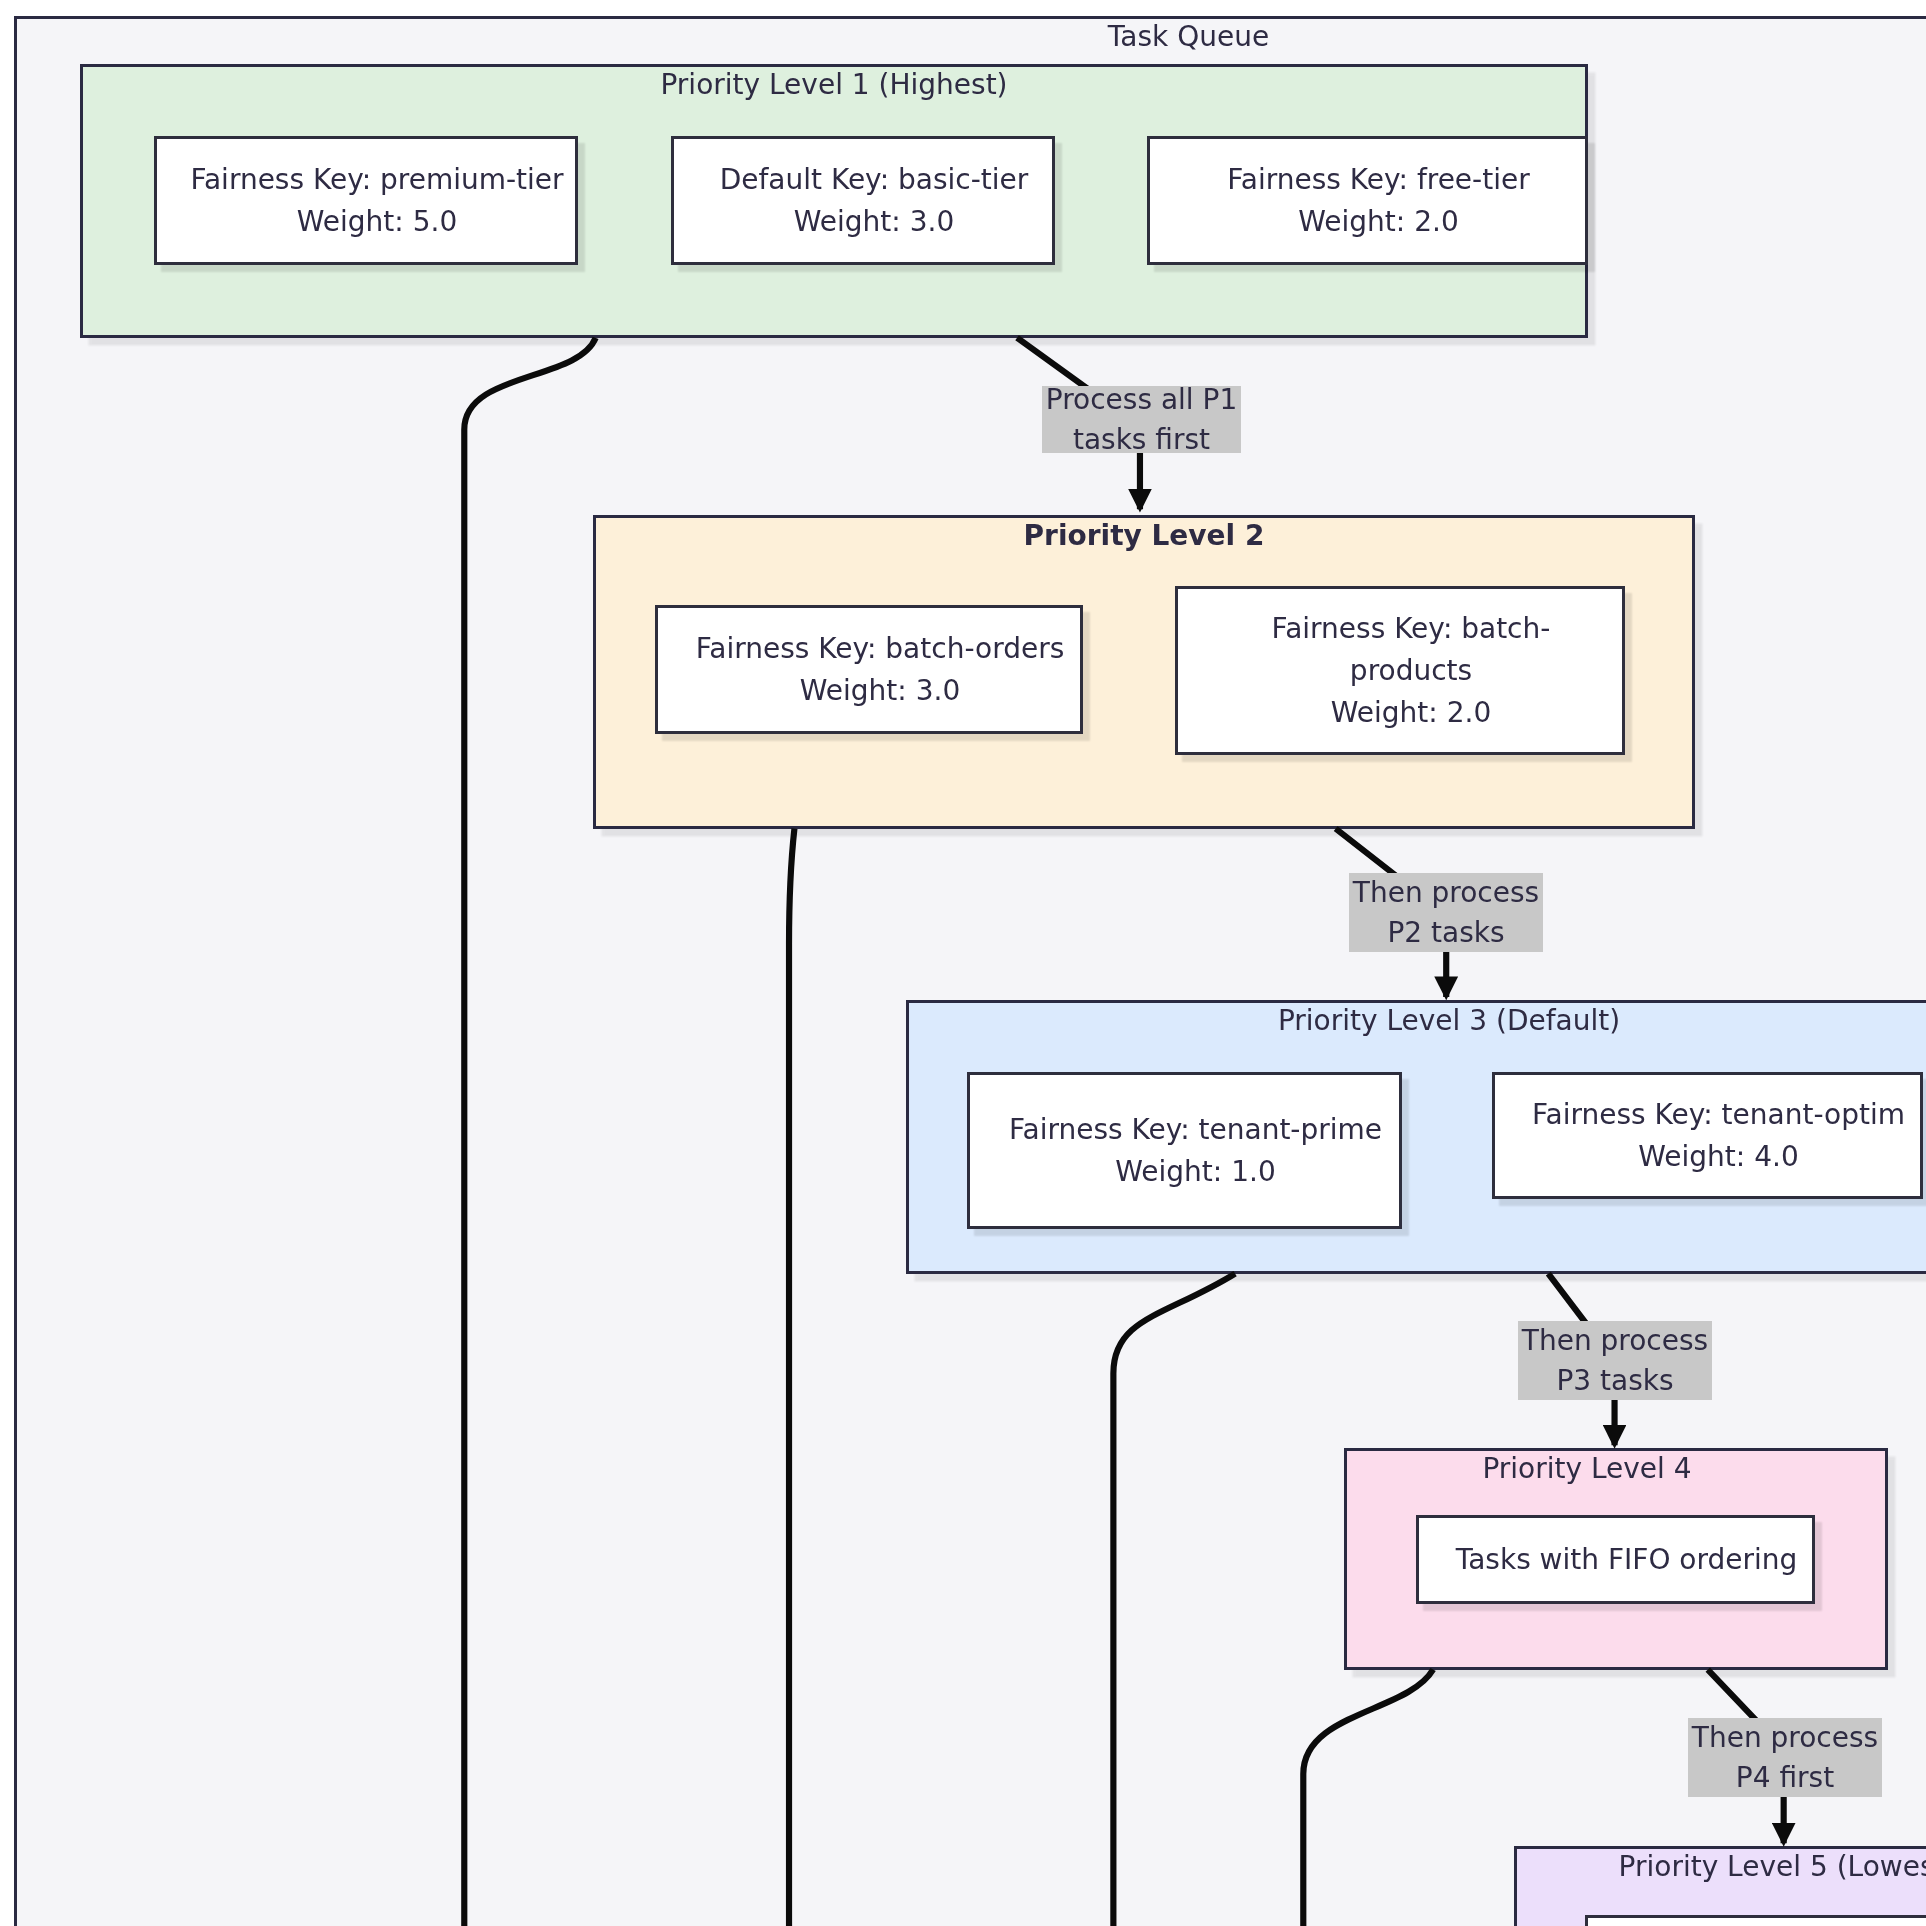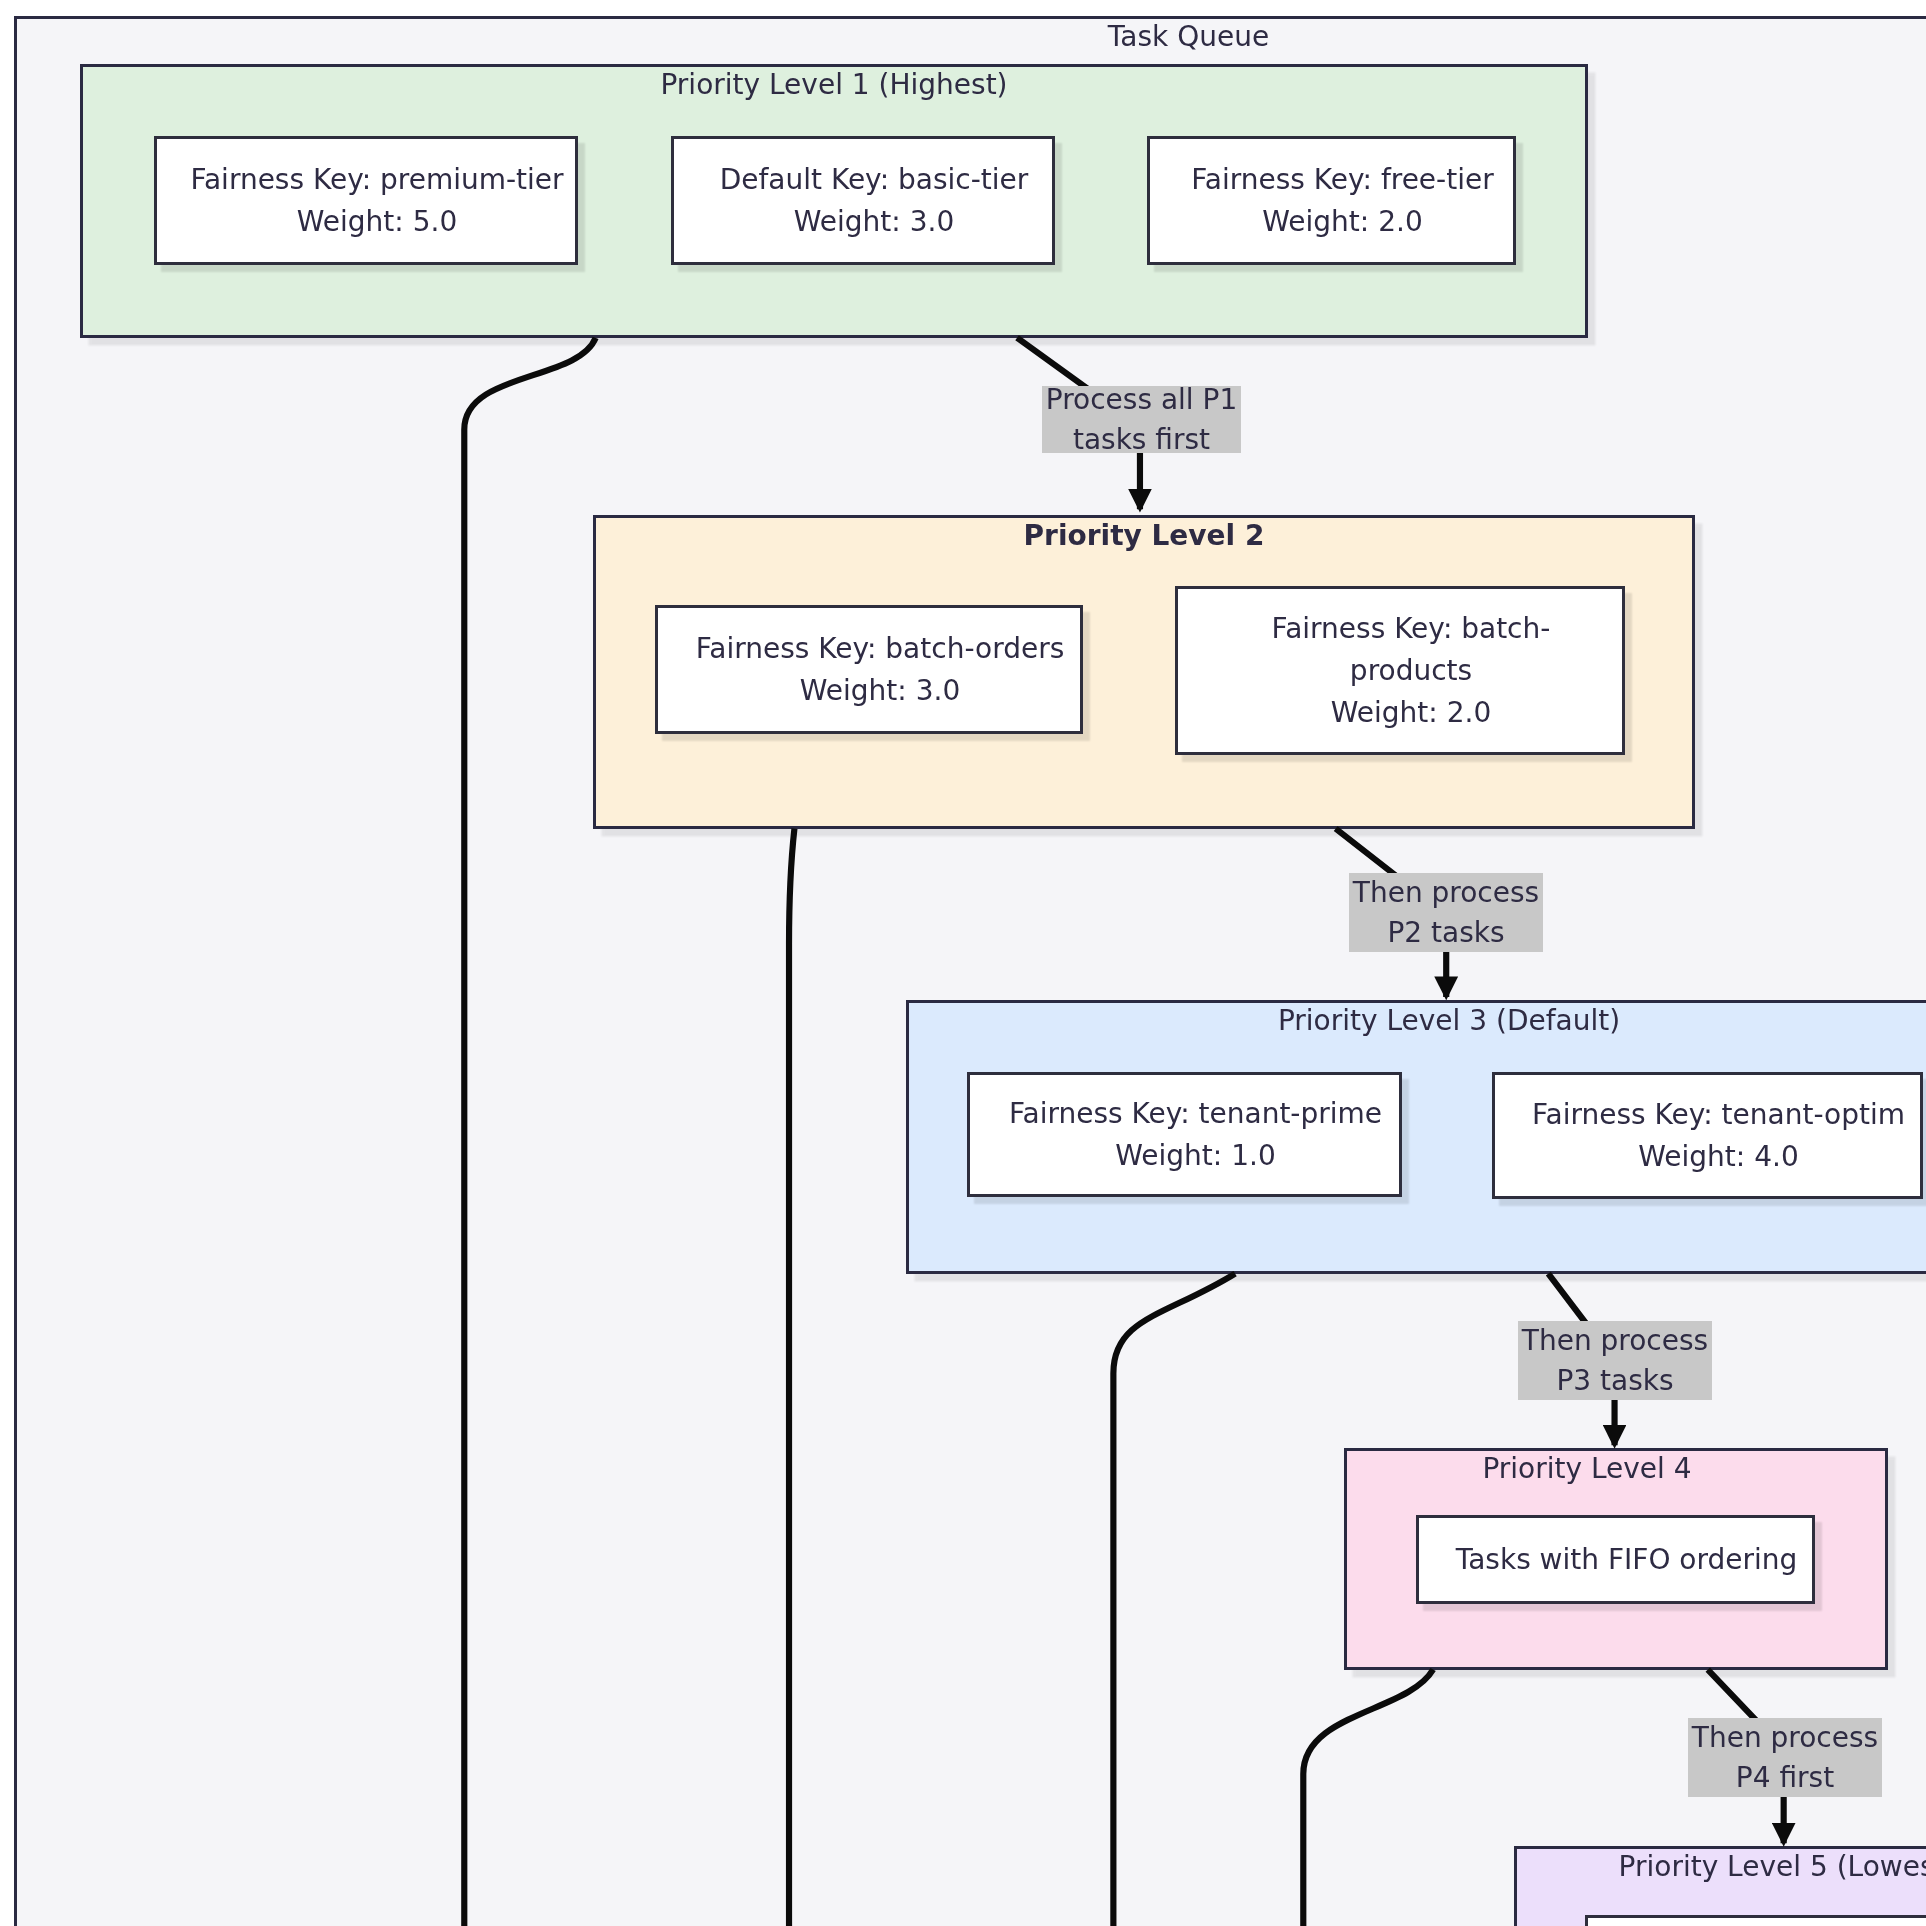--- a/index.html
+++ b/index.html
@@ -39,42 +39,42 @@
   <div class="cluster-label zlabel" style="left:80px;top:64px;width:1508px;">Priority Level 1 (Highest)</div>
 
   <div class="box node znode" style="left:154px;top:136px;width:424px;height:129px;">
     <span>Fairness Key: premium-tier</span>
     <span>Weight: 5.0</span>
   </div>
   <div class="box node znode" style="left:671px;top:136px;width:384px;height:129px;">
     <span>Default Key: basic-tier</span>
     <span>Weight: 3.0</span>
   </div>
-  <div class="box node znode" style="left:1147px;top:136px;width:369px;height:129px;">
+  <div class="box node znode" style="left:1147px;top:136px;width:441px;height:129px;">
     <span>Fairness Key: free-tier</span>
     <span>Weight: 2.0</span>
   </div>
 
   <div class="box cluster cl-cream zcluster" style="left:593px;top:515px;width:1102px;height:314px;"></div>
   <div class="cluster-label zlabel" style="left:593px;top:515px;width:1102px;font-weight:bold;">Priority Level 2</div>
 
   <div class="box node znode" style="left:655px;top:605px;width:428px;height:129px;">
     <span>Fairness Key: batch-orders</span>
     <span>Weight: 3.0</span>
   </div>
   <div class="box node znode" style="left:1175px;top:586px;width:450px;height:169px;">
     <span>Fairness Key: batch-</span>
     <span>products</span>
     <span>Weight: 2.0</span>
   </div>
 
   <div class="box cluster cl-blue zcluster" style="left:906px;top:1000px;width:1086px;height:274px;"></div>
   <div class="cluster-label zlabel" style="left:906px;top:1000px;width:1086px;">Priority Level 3 (Default)</div>
 
-  <div class="box node znode" style="left:967px;top:1072px;width:435px;height:125px;">
+  <div class="box node znode" style="left:967px;top:1072px;width:435px;height:157px;">
     <span>Fairness Key: tenant-prime</span>
     <span>Weight: 1.0</span>
   </div>
   <div class="box node znode" style="left:1492px;top:1072px;width:431px;height:127px;">
     <span>Fairness Key: tenant-optim</span>
     <span>Weight: 4.0</span>
   </div>
 
   <div class="box cluster cl-pink zcluster" style="left:1344px;top:1448px;width:544px;height:222px;"></div>
   <div class="cluster-label zlabel" style="left:1300px;top:1448px;width:574px;">Priority Level 4</div>

